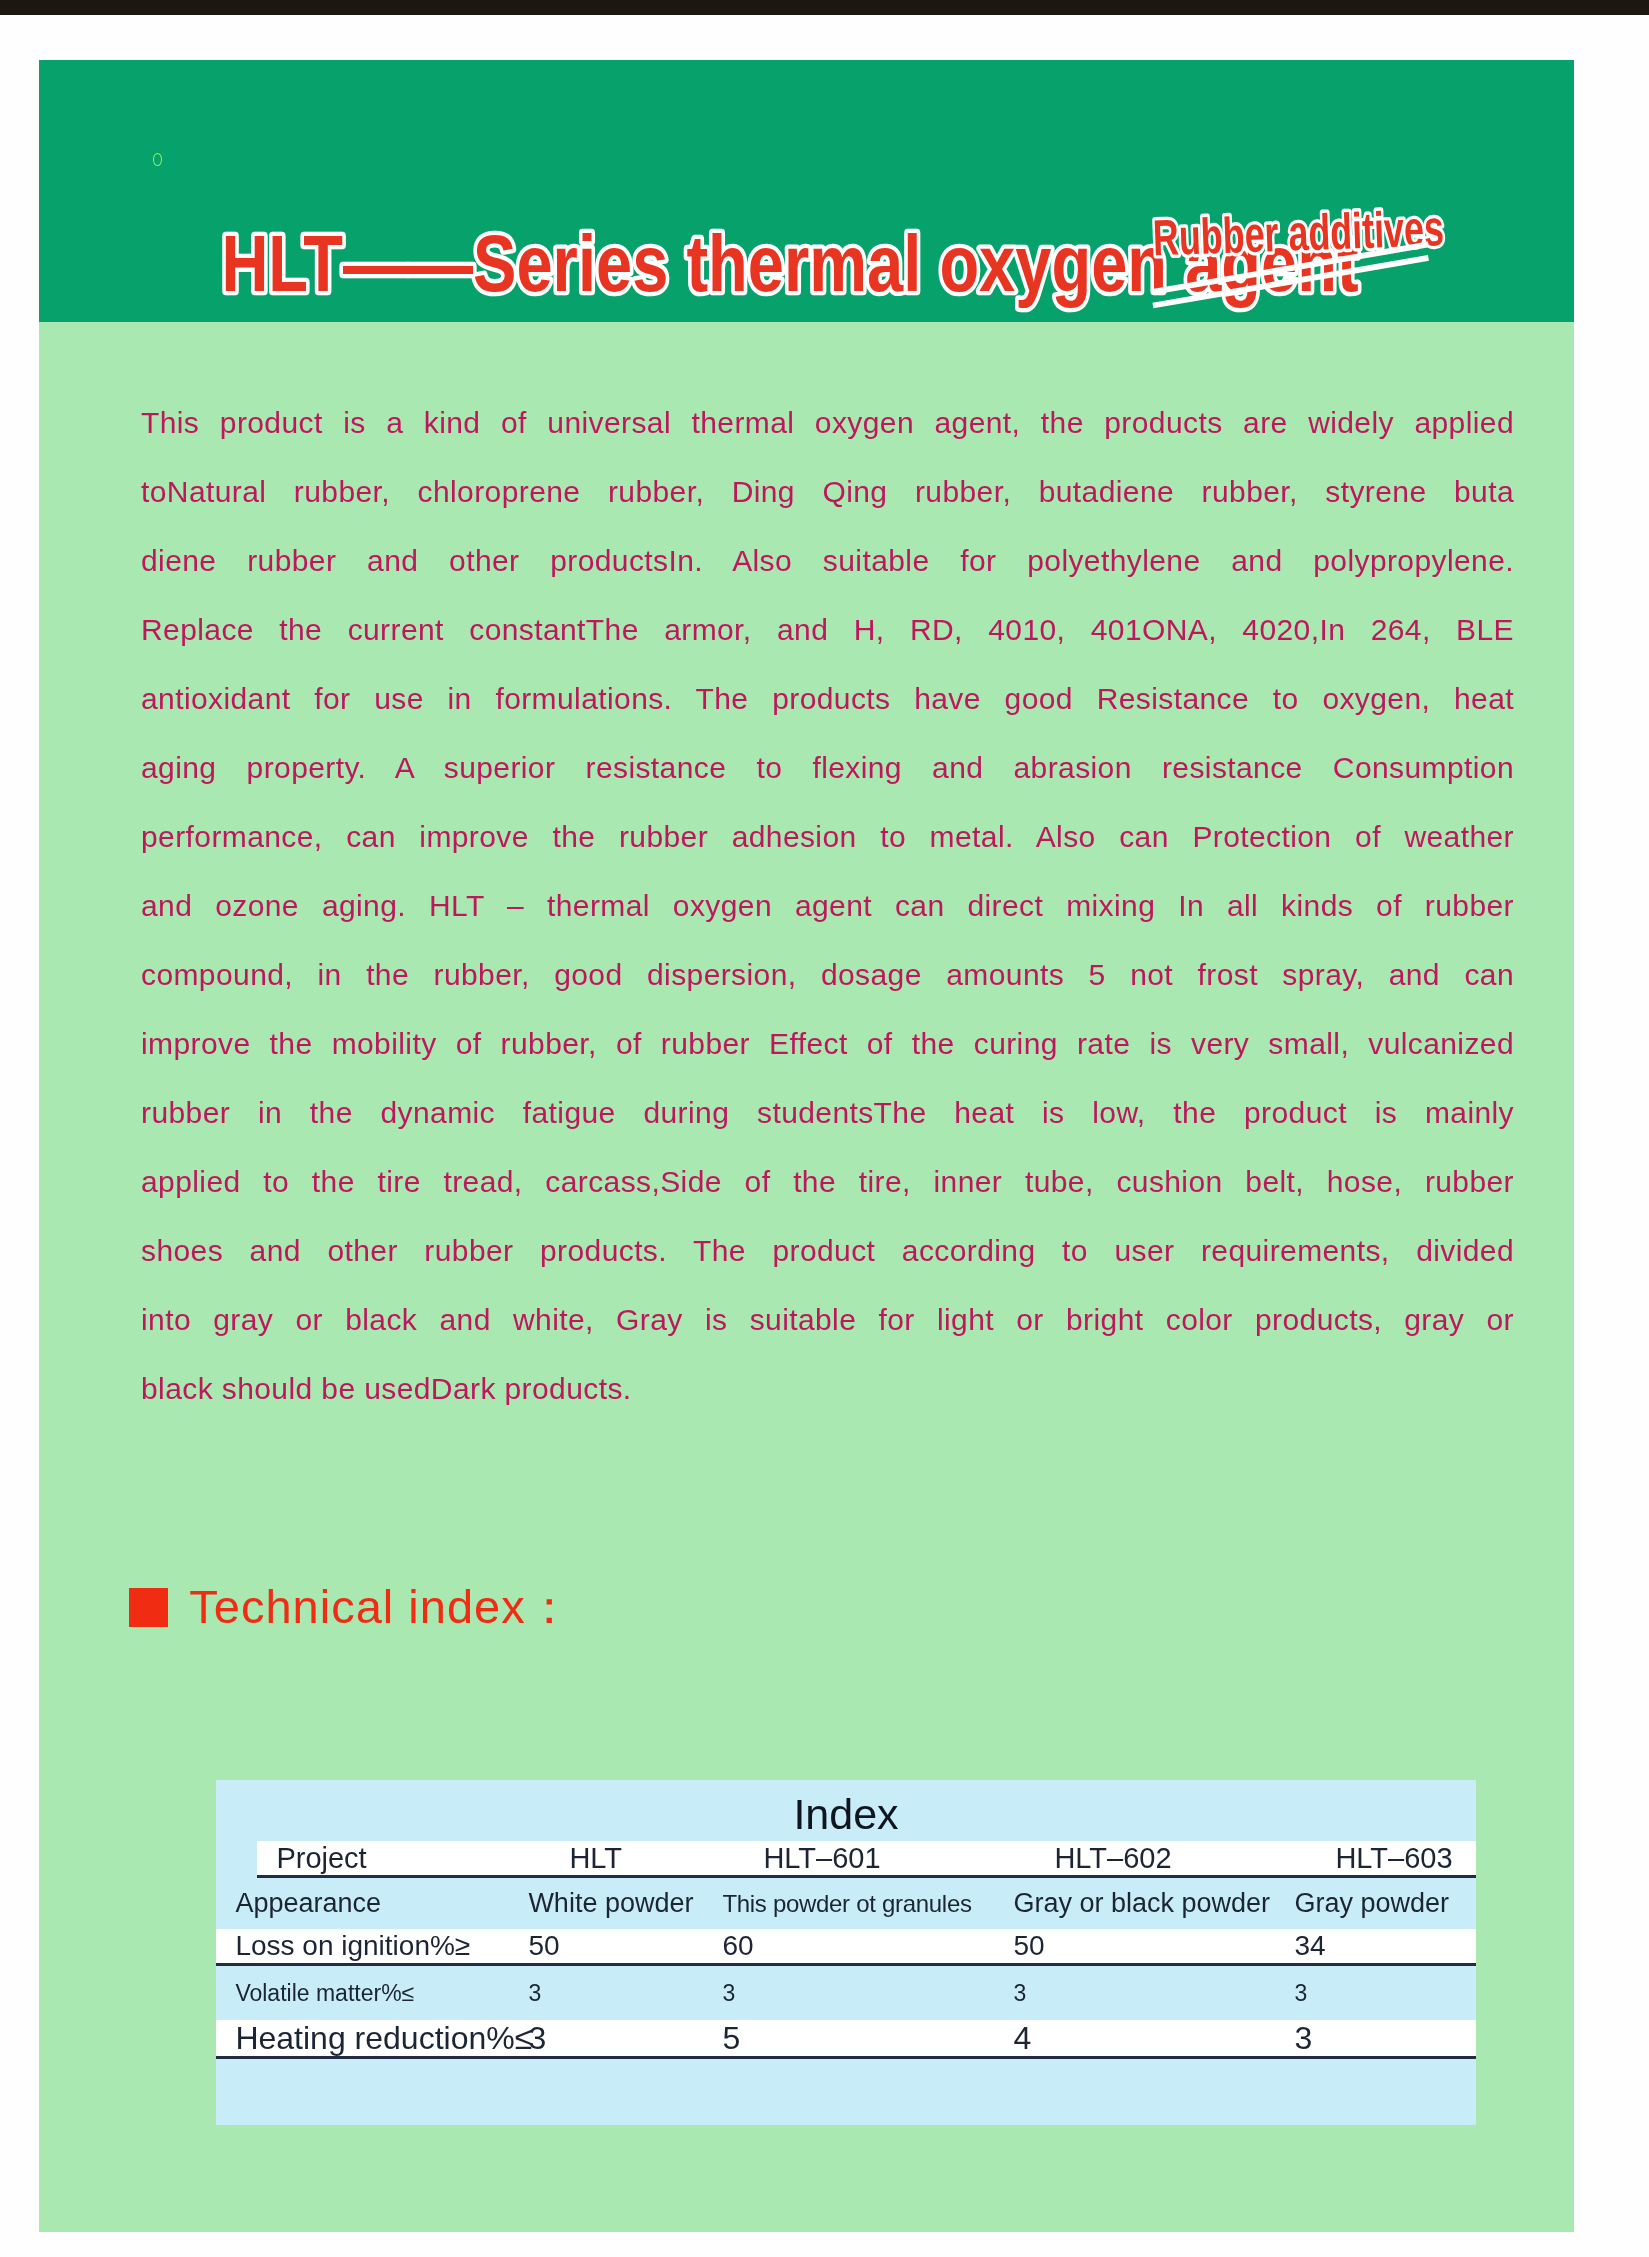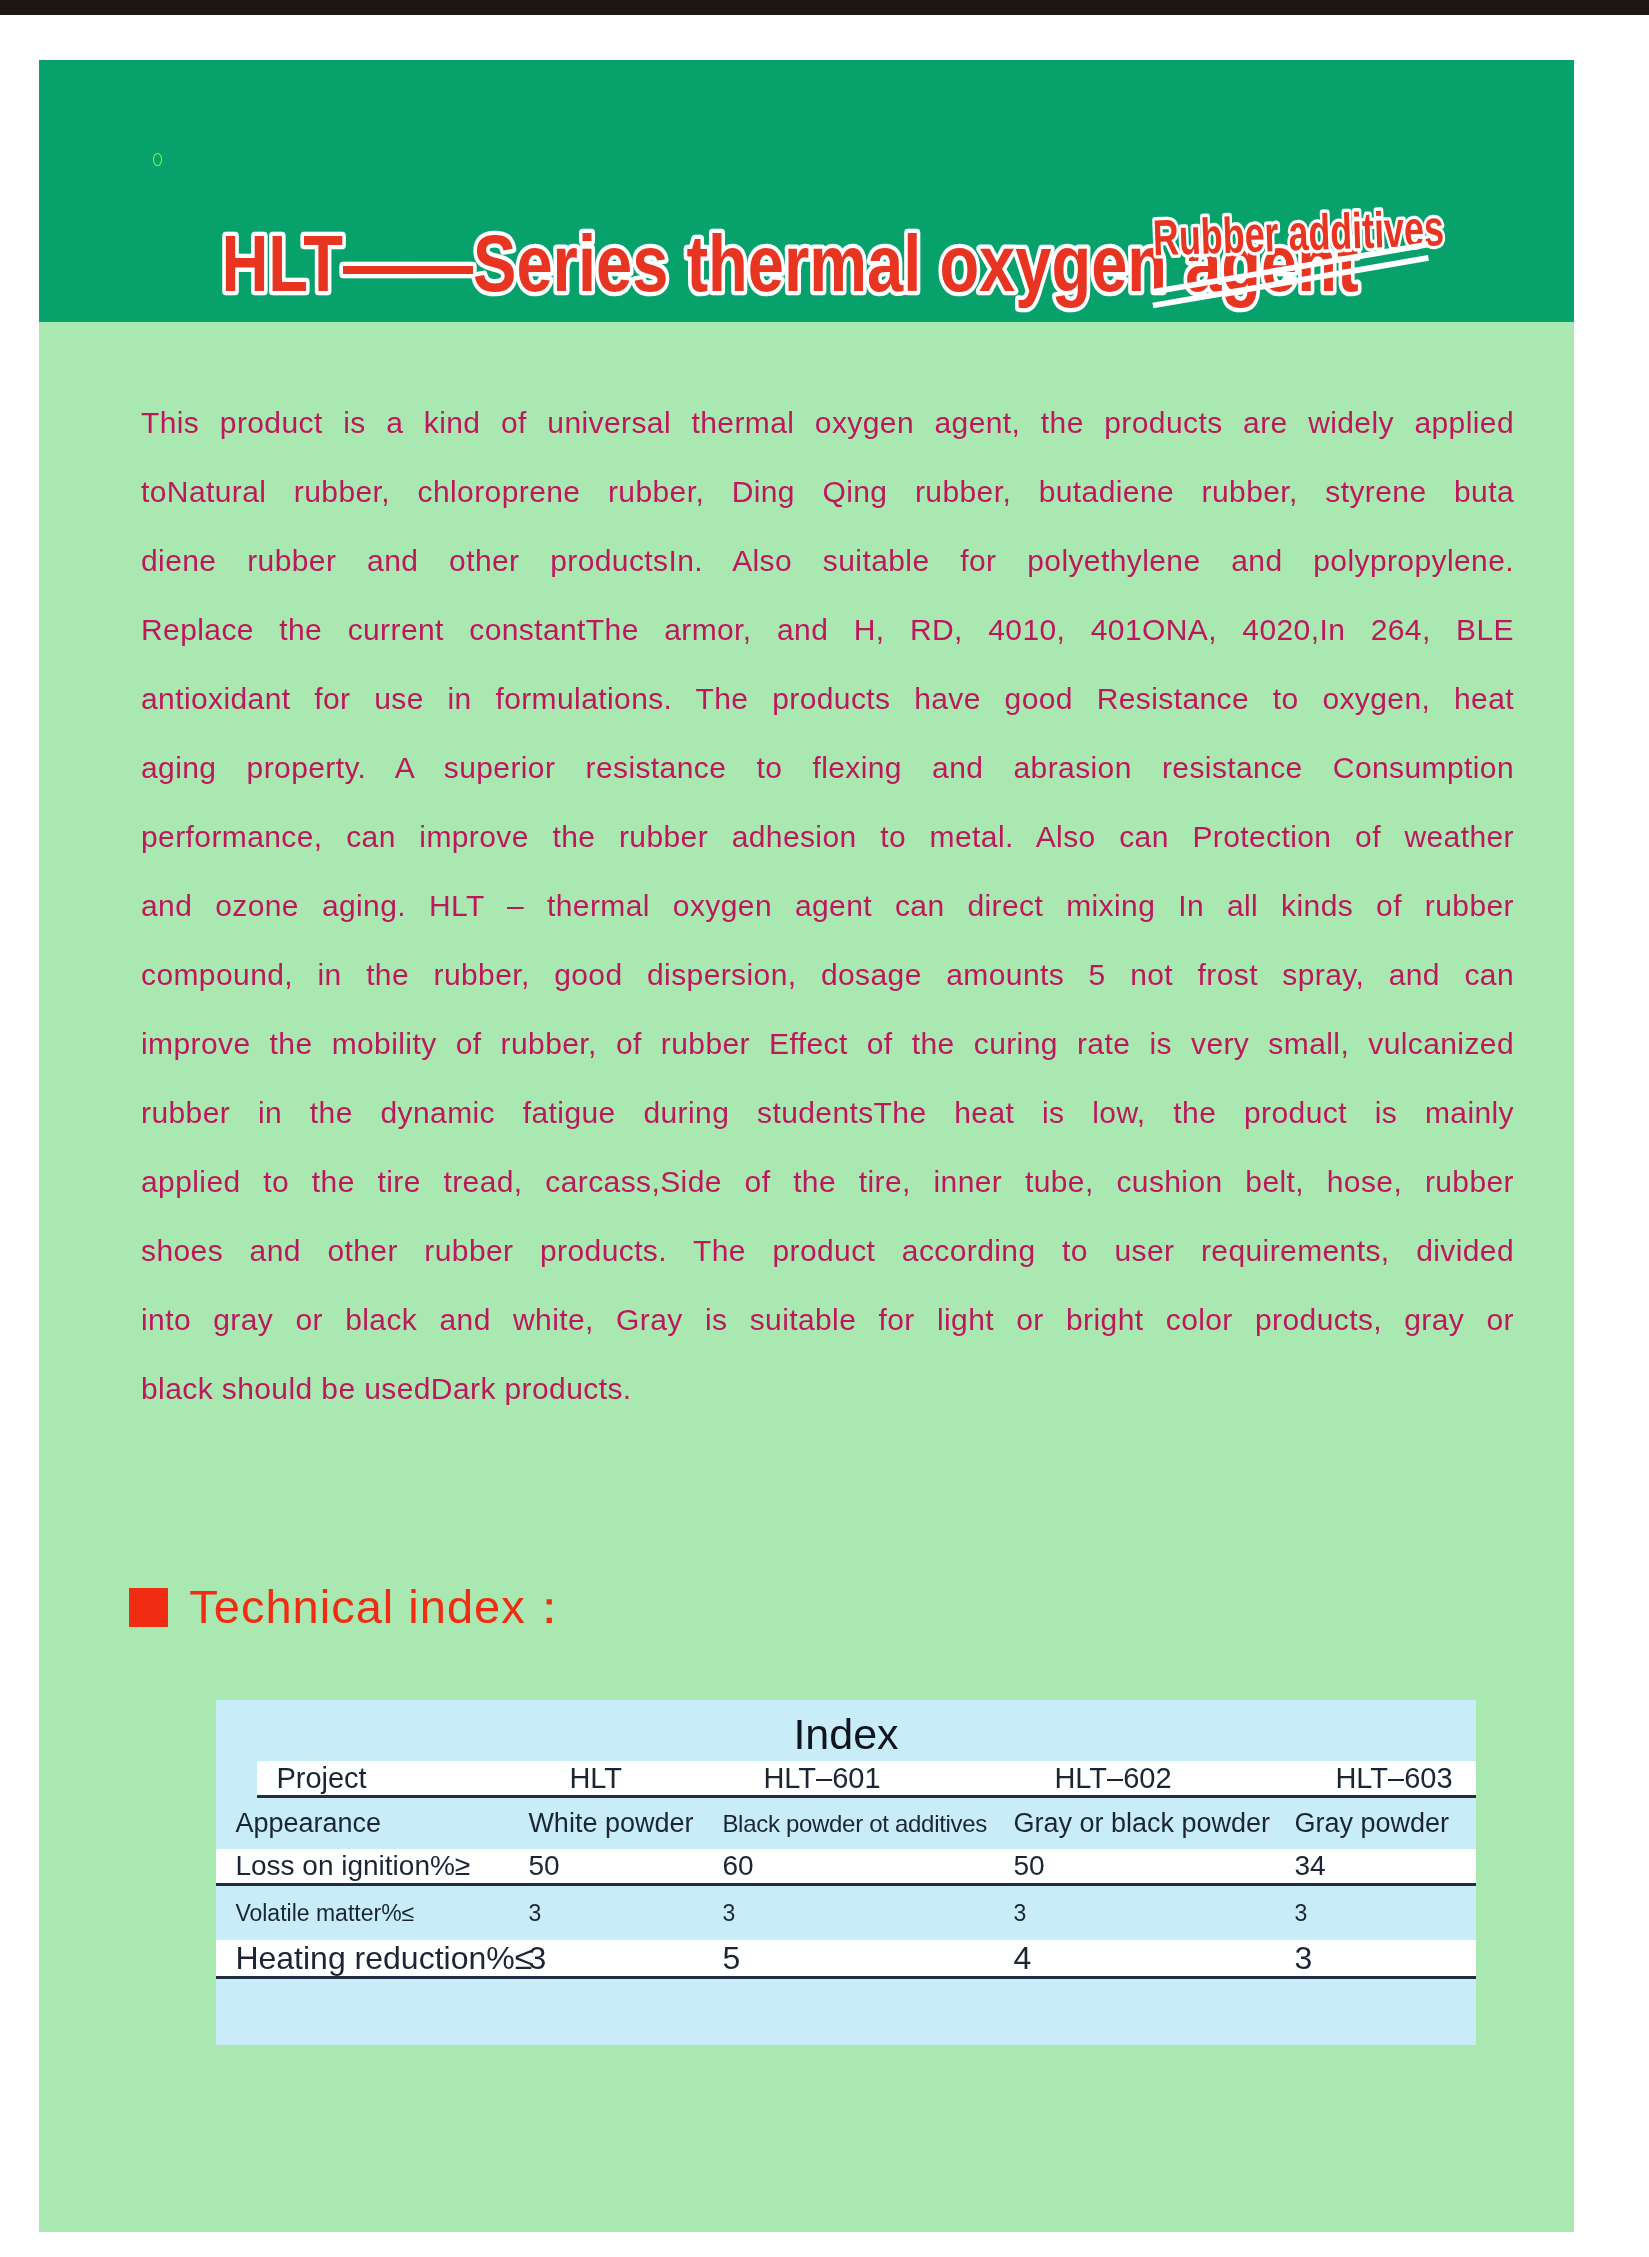--- a/index.html
+++ b/index.html
@@ -17,21 +17,21 @@
     position:absolute;left:102px;top:328px;width:1373px;color:#be185d;
     font-size:30px;letter-spacing:0.4px;
   }
   .body-text .line{height:69px;line-height:69px;white-space:nowrap;
     text-align:justify;text-align-last:justify;}
   .body-text .line.last{text-align:left;text-align-last:left;}
   .tech-heading{position:absolute;left:90px;top:1516px;display:flex;align-items:center;color:#f02c12;}
   .tech-square{width:39px;height:39px;background:#f02c12;margin-right:21.3px;}
   .tech-label{font-size:47px;letter-spacing:1px;}
   .panel{
-    position:absolute;left:177px;top:1640px;width:1260px;height:345px;
+    position:absolute;left:177px;top:1720px;width:1260px;height:345px;
     background:#c9edf8;color:#1b2533;
   }
   .panel-title{height:61px;display:flex;align-items:flex-end;justify-content:center;
     font-size:43px;color:#10151f;padding-bottom:1.9px;box-sizing:border-box;}
   .trow{display:grid;grid-template-columns:293px 194px 291px 281px 1fr;
     padding-left:19.4px;align-items:center;box-sizing:border-box;}
   .trow.white{background:#ffffff;}
   .trow.rule{border-bottom:3.9px solid #232c40;}
   .trow.header{height:37px;font-size:29px;margin-left:41px;}
   .trow.r-appearance{height:51px;font-size:27px;}
@@ -91,21 +91,21 @@
         <div class="cell">Project</div>
         <div class="cell">HLT</div>
         <div class="cell">HLT–601</div>
         <div class="cell">HLT–602</div>
         <div class="cell">HLT–603</div>
       </div>
 
       <div class="trow r-appearance">
         <div class="cell">Appearance</div>
         <div class="cell">White powder</div>
-        <div class="cell condensed">Black powder ot additives</div>
+        <div class="cell condensed">This powder ot granules</div>
         <div class="cell">Gray or black powder</div>
         <div class="cell">Gray powder</div>
       </div>
 
       <div class="trow r-loss white rule">
         <div class="cell">Loss on ignition%≥</div>
         <div class="cell">50</div>
         <div class="cell">60</div>
         <div class="cell">50</div>
         <div class="cell">34</div>

